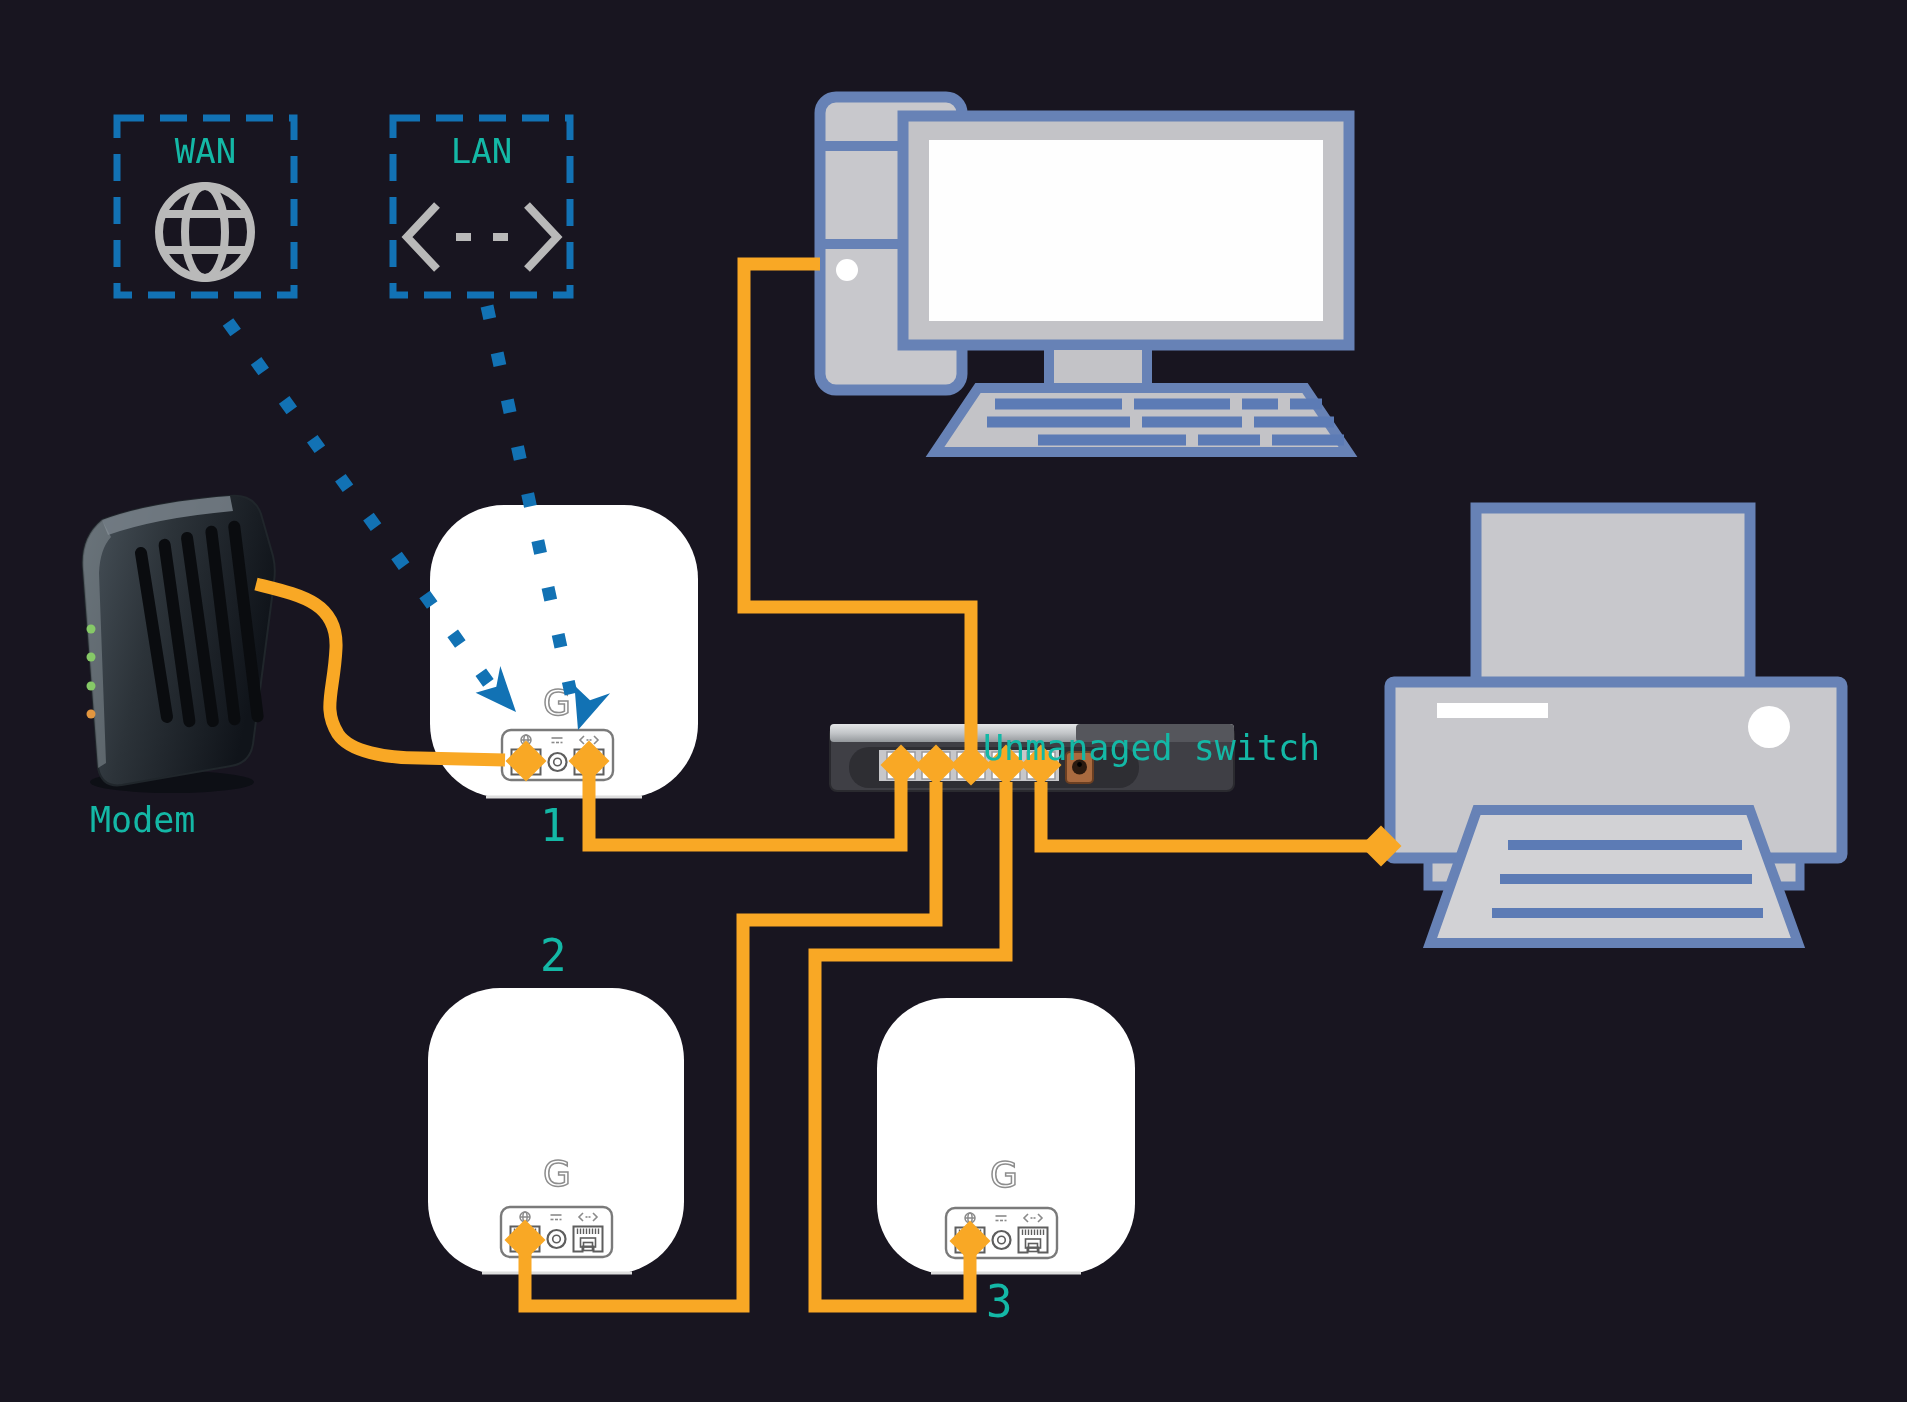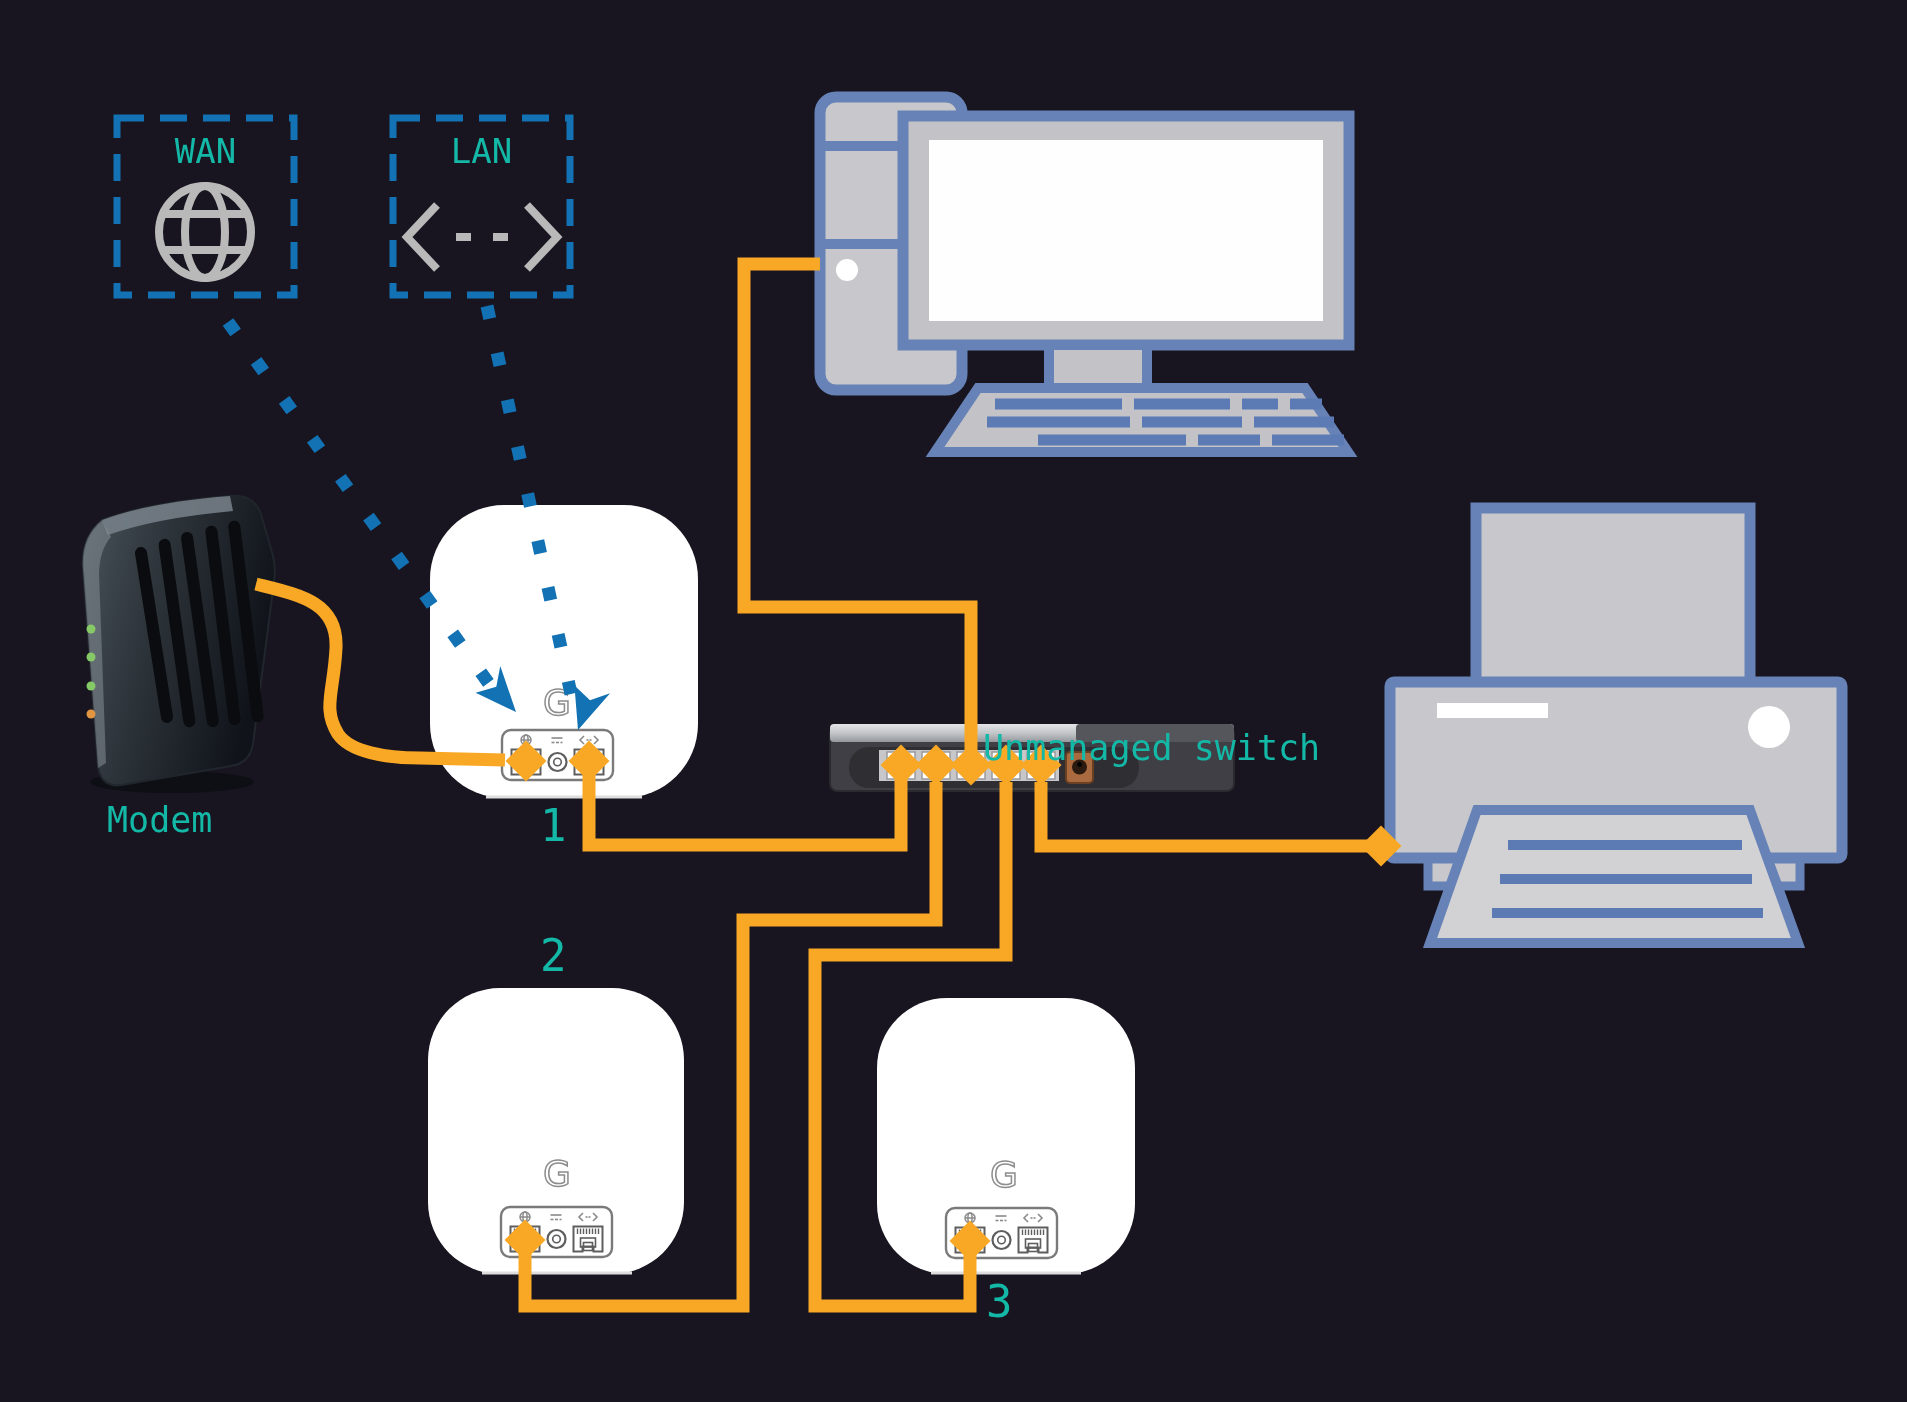--- a/index.html
+++ b/index.html
@@ -226,19 +226,19 @@
     <use href="#diam" transform="translate(1006,765) rotate(45)"></use>
     <use href="#diam" transform="translate(1041,765) rotate(45)"></use>
     <use href="#diam" transform="translate(525,1240) rotate(45)"></use>
     <use href="#diam" transform="translate(970,1241) rotate(45)"></use>
     <use href="#diam" transform="translate(1381,846) rotate(45)"></use>
   </g>
 </svg>
 
 <div class="lbl legend-lbl center" style="left:117px;top:131px;">WAN</div>
 <div class="lbl legend-lbl center" style="left:393px;top:131px;">LAN</div>
-<div class="lbl device-lbl" style="left:107px;top:800px;">Modem</div>
+<div class="lbl device-lbl" style="left:90px;top:800px;">Modem</div>
 <div class="lbl node-num" style="left:540px;top:800px;">1</div>
 <div class="lbl node-num" style="left:540px;top:930px;">2</div>
 <div class="lbl node-num" style="left:986px;top:1276px;">3</div>
 <div class="lbl device-lbl" style="left:983px;top:686px;margin-top:42px;">Unmanaged switch</div>
 
 </div>
 
 </body></html>

